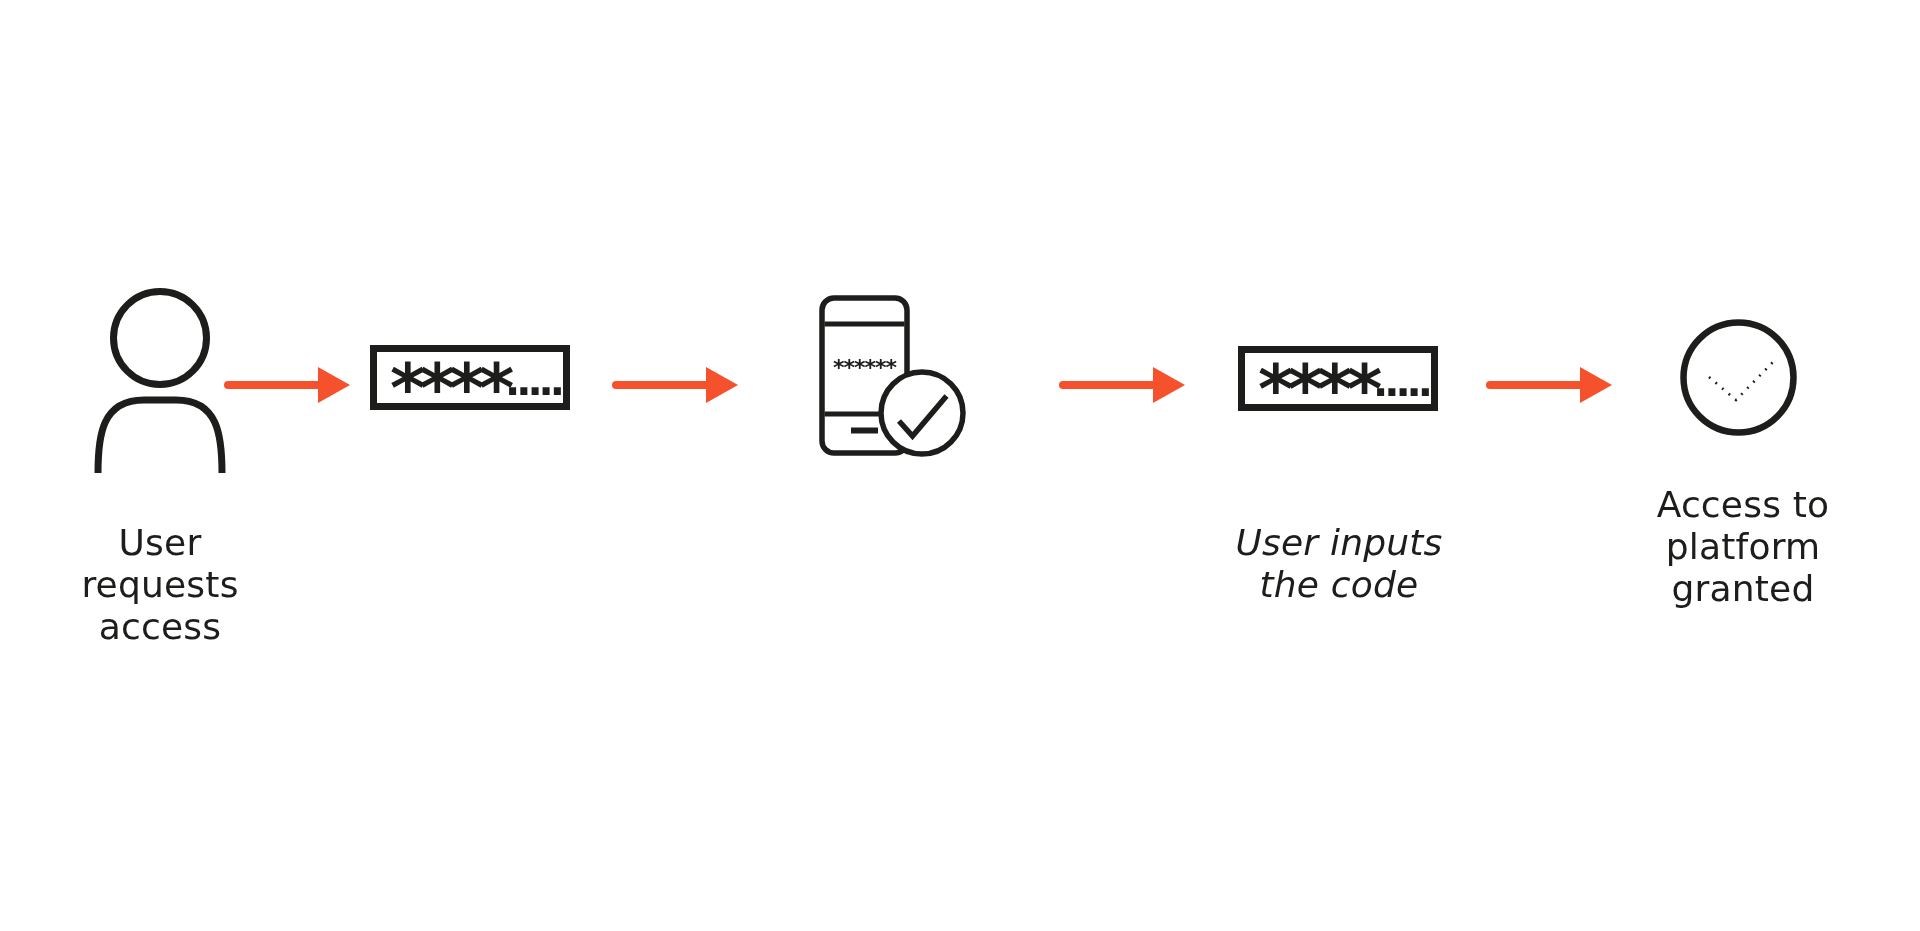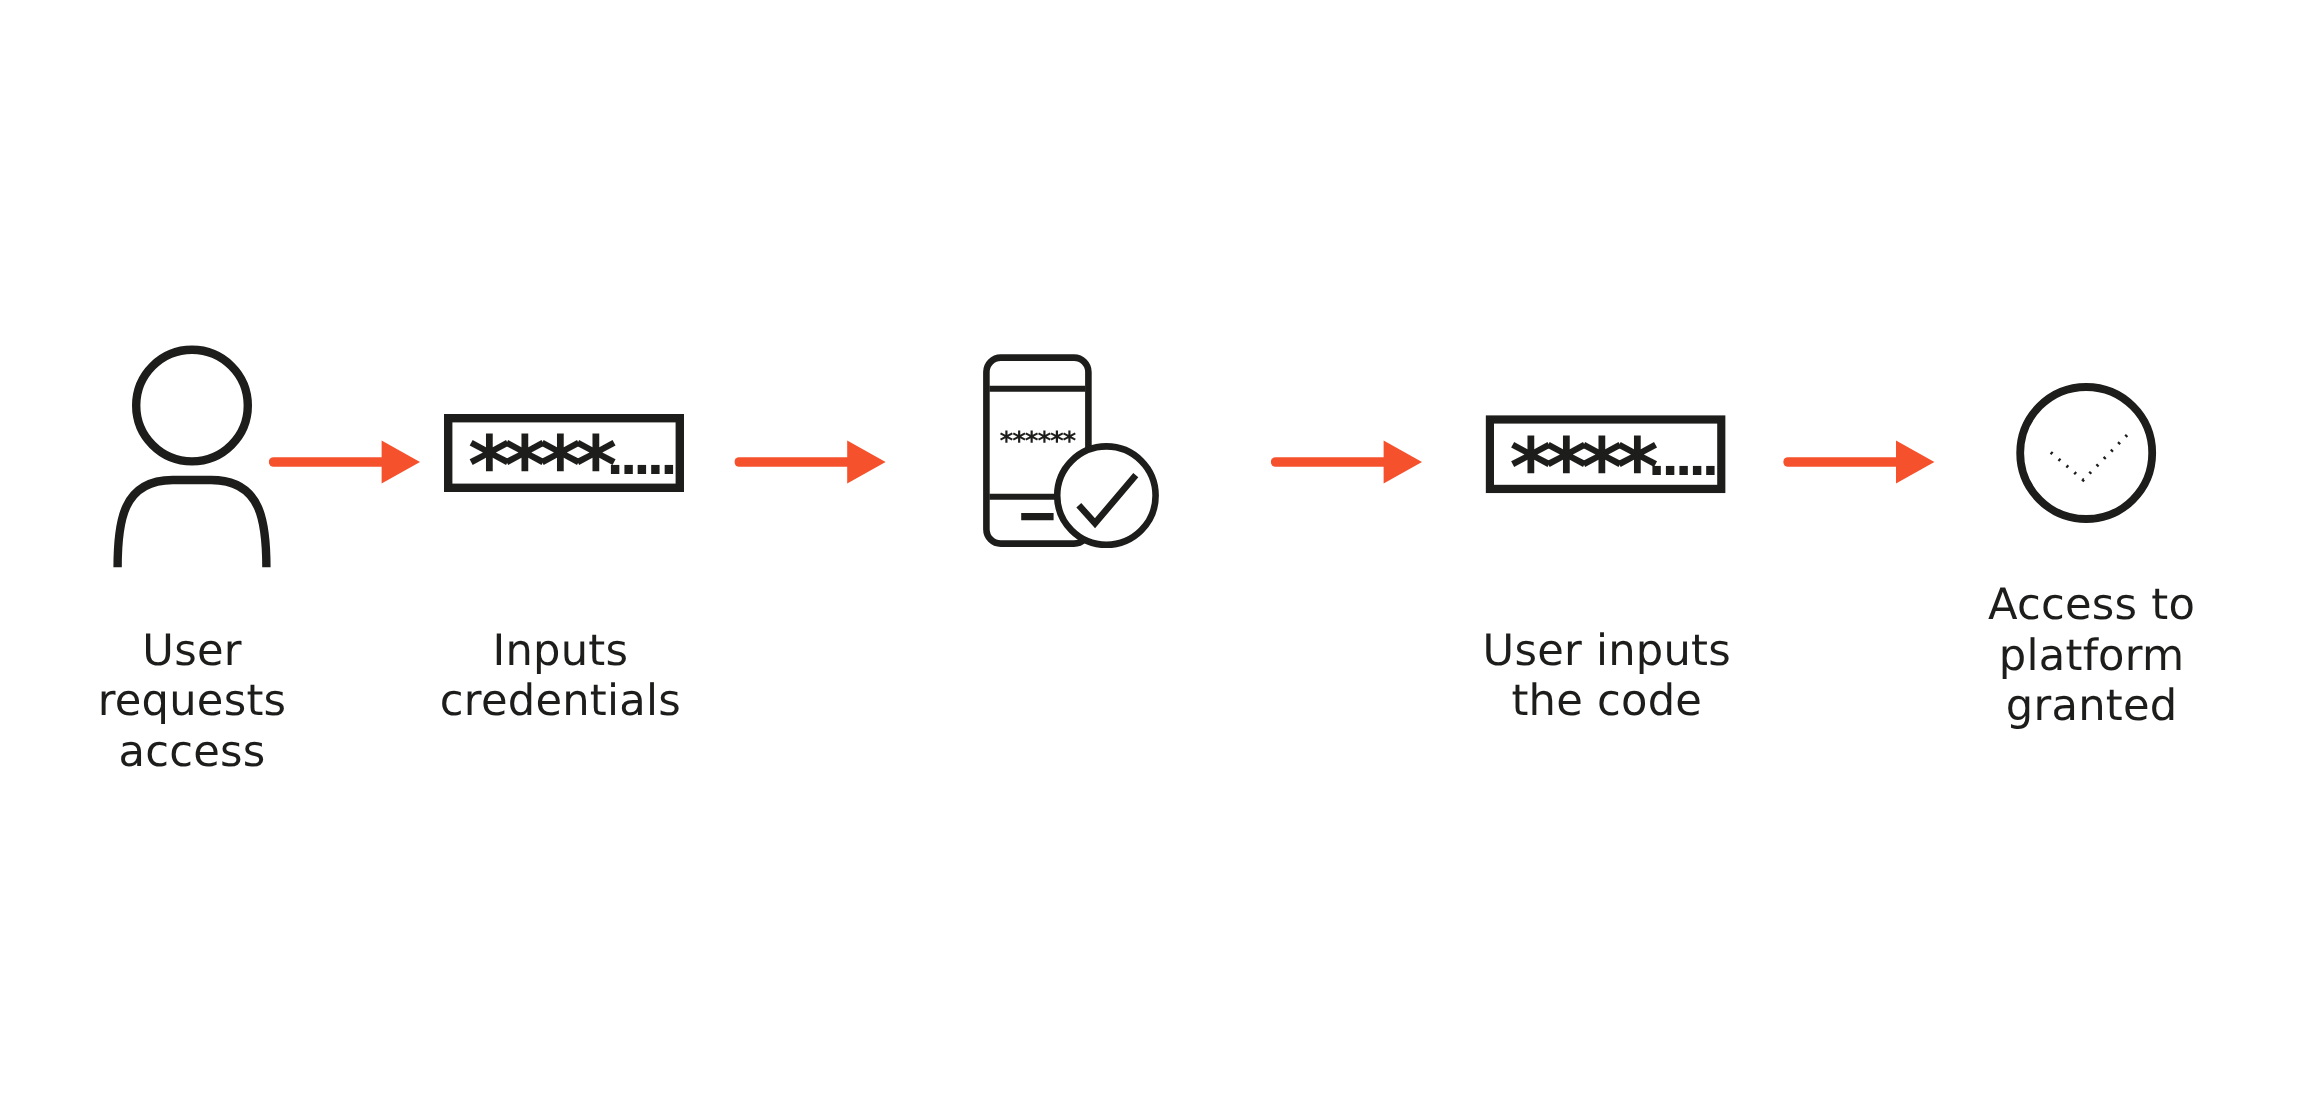--- a/index.html
+++ b/index.html
@@ -117,21 +117,19 @@
   </svg>
 
   <svg class="abs icon" style="left:1676px; top:315px;" width="126" height="126" viewBox="0 0 126 126">
     <circle cx="62.5" cy="62.5" r="55" stroke-width="6.5"></circle>
     <path d="M33 62 L60 85 L99 45" stroke-width="2.6" stroke-dasharray="1.8 6.8"></path>
   </svg>
 
   <div class="step-label" style="left:160px;">User
 requests
 access</div>
-  <div class="step-label" style="left:467px;">Inputs
-credentials</div>
-  <div class="step-label" style="left:1339px;">User inputs
+  <div class="step-label" style="left:1339px;font-style:italic;">User inputs
 the code</div>
   <div class="step-label" style="left:1743px; top:484px;">Access to
 platform
 granted</div>
 
 </div>
 
 </body></html>

